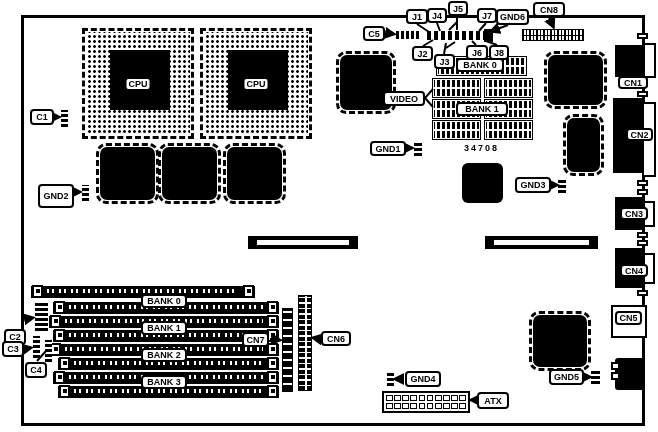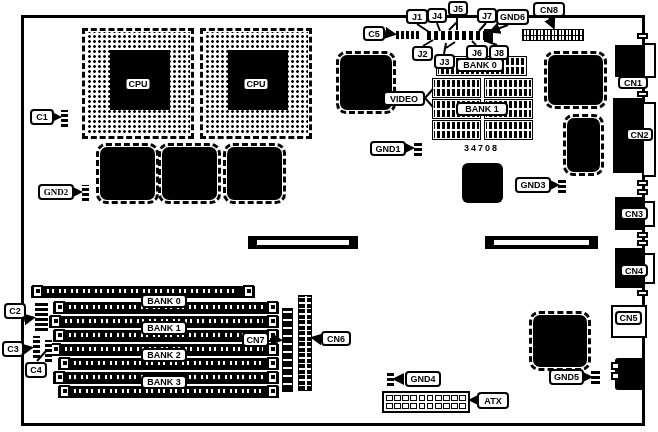--- a/index.html
+++ b/index.html
@@ -98,21 +98,21 @@
     <div class="die"></div>
     <div class="lbl">CPU</div>
   </div>
   <div class="pga" style="left:204px;top:32px;width:104px;height:103px;">
     <div class="die"></div>
     <div class="lbl">CPU</div>
   </div>
 
   <div class="lbl" style="left:30px;top:109px;width:24px;height:16px;">C1</div>
   <div class="vcomp" style="left:61px;top:110px;width:7px;height:17px;"></div>
-  <div class="lbl" style="left:38px;top:184px;width:36px;height:16px;font-family:Liberation Serif, serif;">GND2</div>
+  <div class="lbl" style="left:38px;top:184px;width:36px;height:24px;">GND2</div>
   <div class="vcomp" style="left:82px;top:185px;width:7px;height:16px;"></div>
 
   <div class="qfp" style="left:100px;top:147px;width:55px;height:53px;"></div>
   <div class="qfp" style="left:162px;top:147px;width:55px;height:53px;"></div>
   <div class="qfp" style="left:227px;top:147px;width:55px;height:53px;"></div>
 
 
   <div class="slot" style="left:248px;top:236px;width:110px;height:13px;"></div>
   <div class="slot" style="left:485px;top:236px;width:113px;height:13px;"></div>
 
@@ -225,21 +225,21 @@
   <div class="simm" style="left:58px;top:386px;width:221px;">
       <div class="clip l"></div>
       <div class="clip r"></div>
     </div>
 
   <div class="lbl" style="left:141px;top:294px;width:46px;height:14px;">BANK 0</div>
   <div class="lbl" style="left:141px;top:321px;width:46px;height:14px;">BANK 1</div>
   <div class="lbl" style="left:141px;top:348px;width:46px;height:14px;">BANK 2</div>
   <div class="lbl" style="left:141px;top:375px;width:46px;height:14px;">BANK 3</div>
 
-  <div class="lbl" style="left:4px;top:303px;width:22px;height:16px;">C2</div>
+  <div class="lbl" style="left:4px;top:329px;width:22px;height:16px;">C2</div>
   <div class="vcomp" style="left:35px;top:303px;width:13px;height:28px;"></div>
   <div class="lbl" style="left:2px;top:341px;width:22px;height:16px;">C3</div>
   <div class="vcomp" style="left:33px;top:336px;width:7px;height:22px;"></div>
   <div class="vcomp" style="left:45px;top:340px;width:7px;height:22px;"></div>
   <div class="lbl" style="left:25px;top:362px;width:22px;height:16px;">C4</div>
 
   <div class="strip1" style="left:282px;top:308px;width:11px;height:84px;"></div>
   <div class="strip2" style="left:298px;top:295px;width:14px;height:96px;"></div>
   <div class="lbl" style="left:242px;top:332px;width:27px;height:15px;">CN7</div>
   <div class="lbl" style="left:321px;top:331px;width:30px;height:15px;">CN6</div>

